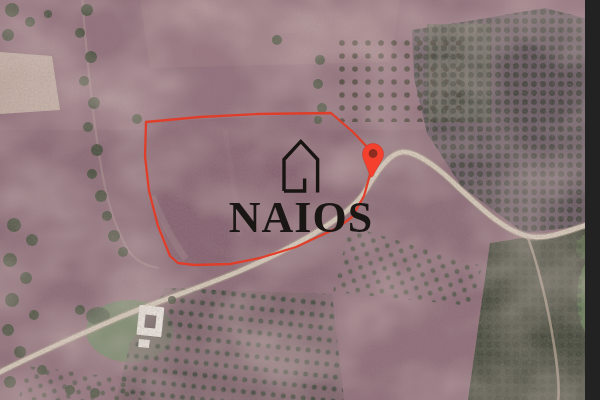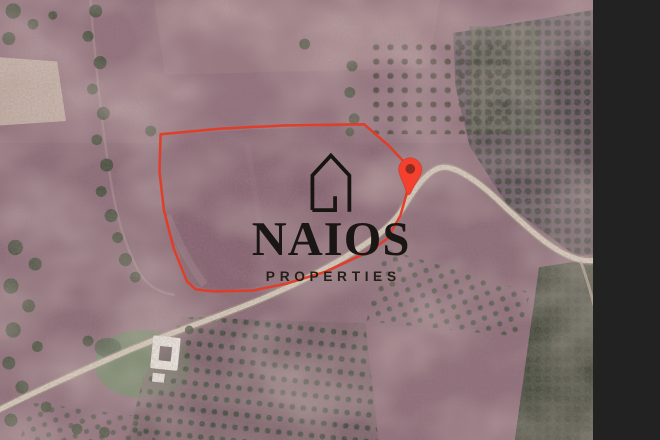--- a/index.html
+++ b/index.html
@@ -1,16 +1,16 @@
 <!DOCTYPE html>
 <html><head>
 <meta charset="utf-8">
 <style>
   html,body{margin:0;padding:0;background:#222;}
-  .stage{position:relative;width:539px;height:400px;overflow:hidden;background:#8e6e79;
+  .stage{position:relative;width:585px;height:400px;overflow:hidden;background:#8e6e79;
          font-family:"Liberation Sans",sans-serif;}
   .stage svg.map{position:absolute;left:0;top:0;}
   .logo{position:absolute;left:301px;top:138px;transform:translateX(-50%);
         text-align:center;color:#191512;user-select:none;}
   .logo .house{display:block;margin:0 auto;}
   .brand-name{font-family:"Liberation Serif",serif;font-weight:700;font-size:44px;
               line-height:1;letter-spacing:1px;margin-top:2px;color:#1a1613;}
   .brand-tag{font-family:"Liberation Sans",sans-serif;font-weight:700;font-size:12.5px;
              letter-spacing:4.2px;margin-top:4px;padding-left:4px;color:#242019;}
 </style>
@@ -142,16 +142,15 @@
       <circle cx="0" cy="-0.5" r="4.4" fill="#8e2c20"></circle>
     </g>
   </svg>
 
   <div class="logo">
     <svg class="house" width="40" height="56" viewBox="0 0 40 56">
       <path d="M3.2,53 L3.2,21.5 L20,3.4 L36.8,21.5 L36.8,54.5" fill="none" stroke="#181411" stroke-width="3.4"></path>
       <path d="M3.2,53 L23.8,53 L23.8,40.5" fill="none" stroke="#181411" stroke-width="3.4"></path>
     </svg>
     <div class="brand-name">NAIOS</div>
-    <div class="brand-tag">PROPERTIES</div>
   </div>
 
 </div>
 
 </body></html>

